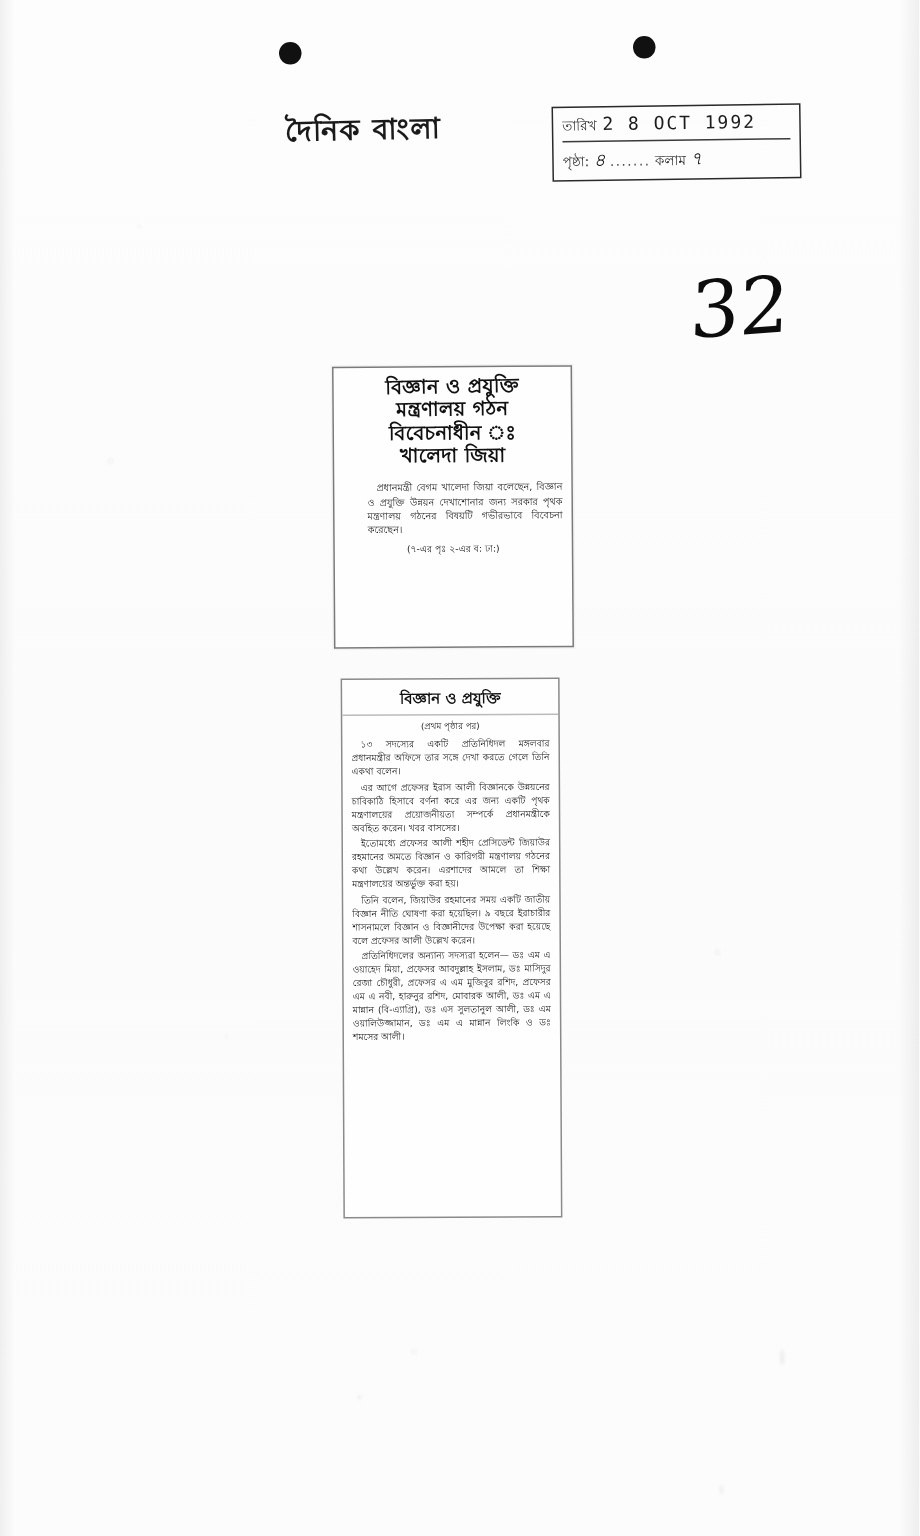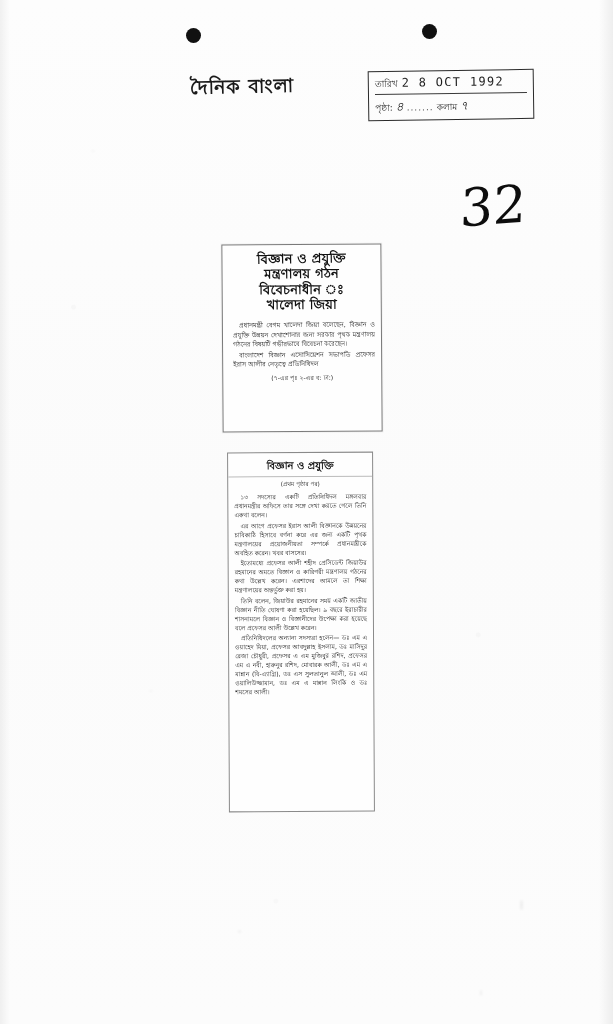--- a/index.html
+++ b/index.html
@@ -163,21 +163,21 @@
   .headline-line.l4 { font-size: 13px; }
 
   .lede {
     margin-top: 5px;
     padding: 0 6px;
     font-size: 6.4px;
     line-height: 1.45;
     color: #1b1b1b;
     text-align: justify;
   }
-  .lede p { margin: 0 0 2px 4px; text-indent: 6px; }
+  .lede p { margin: 0 0 2px 16px; text-indent: 6px; }
   .jump-note {
     margin-top: 3px;
     font-size: 6.2px;
     text-align: center;
     color: #1b1b1b;
   }
 
   
   #clipping-body {
     position: absolute;
@@ -257,21 +257,20 @@
 
   <div id="clipping-headline">
     <div class="headline-wrap">
       <div class="headline-line l1">বিজ্ঞান ও প্রযুক্তি</div>
       <div class="headline-line l2">মন্ত্রণালয় গঠন</div>
       <div class="headline-line l3">বিবেচনাধীন ঃ</div>
       <div class="headline-line l4">খালেদা জিয়া</div>
     </div>
     <div class="lede">
       <p>প্রধানমন্ত্রী বেগম খালেদা জিয়া বলেছেন, বিজ্ঞান ও প্রযুক্তি উন্নয়ন দেখাশোনার জন্য সরকার পৃথক মন্ত্রণালয় গঠনের বিষয়টি গভীরভাবে বিবেচনা করেছেন।</p>
-      <p>বাংলাদেশ বিজ্ঞান এসোসিয়েশন সভাপতি প্রফেসর ইরাস আলীর নেতৃত্বে প্রতিনিধিদল</p>
     </div>
     <div class="jump-note">(৭-এর পৃঃ ২-এর ব: ঢা:)</div>
   </div>
 
   <div id="clipping-body">
     <div class="body-head">বিজ্ঞান ও প্রযুক্তি</div>
     <div class="body-sub">(প্রথম পৃষ্ঠার পর)</div>
     <div class="body-col">
       <p>১৩ সদস্যের একটি প্রতিনিধিদল মঙ্গলবার প্রধানমন্ত্রীর অফিসে তার সঙ্গে দেখা করতে গেলে তিনি একথা বলেন।</p>
       <p>এর আগে প্রফেসর ইরাস আলী বিজ্ঞানকে উন্নয়নের চাবিকাঠি হিসাবে বর্ণনা করে এর জন্য একটি পৃথক মন্ত্রণালয়ের প্রয়োজনীয়তা সম্পর্কে প্রধানমন্ত্রীকে অবহিত করেন। খবর বাসসের।</p>

